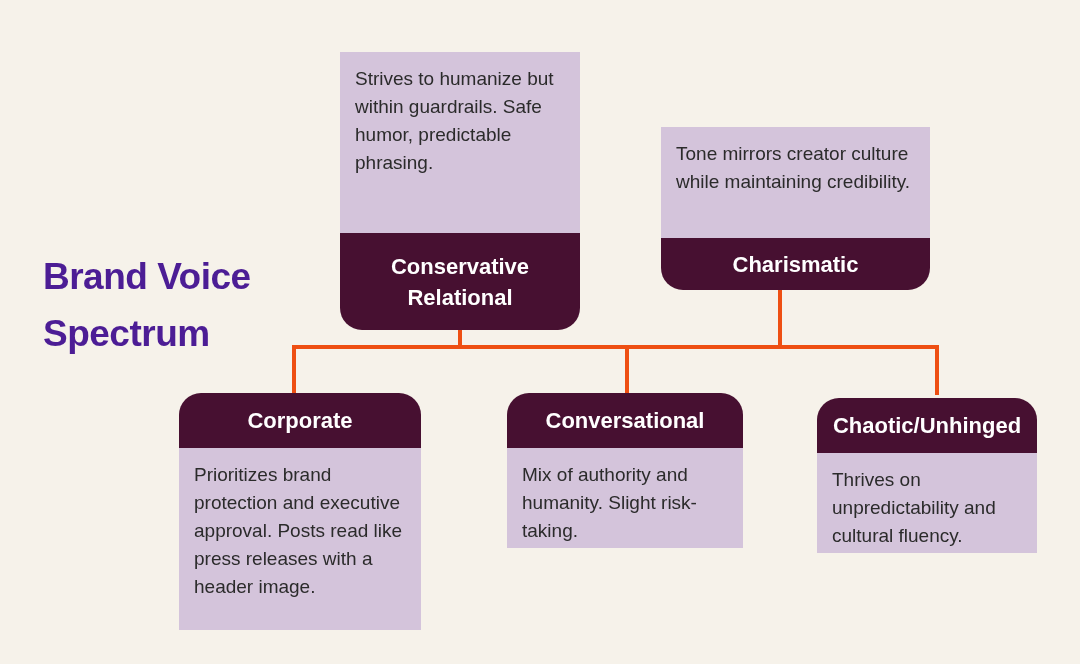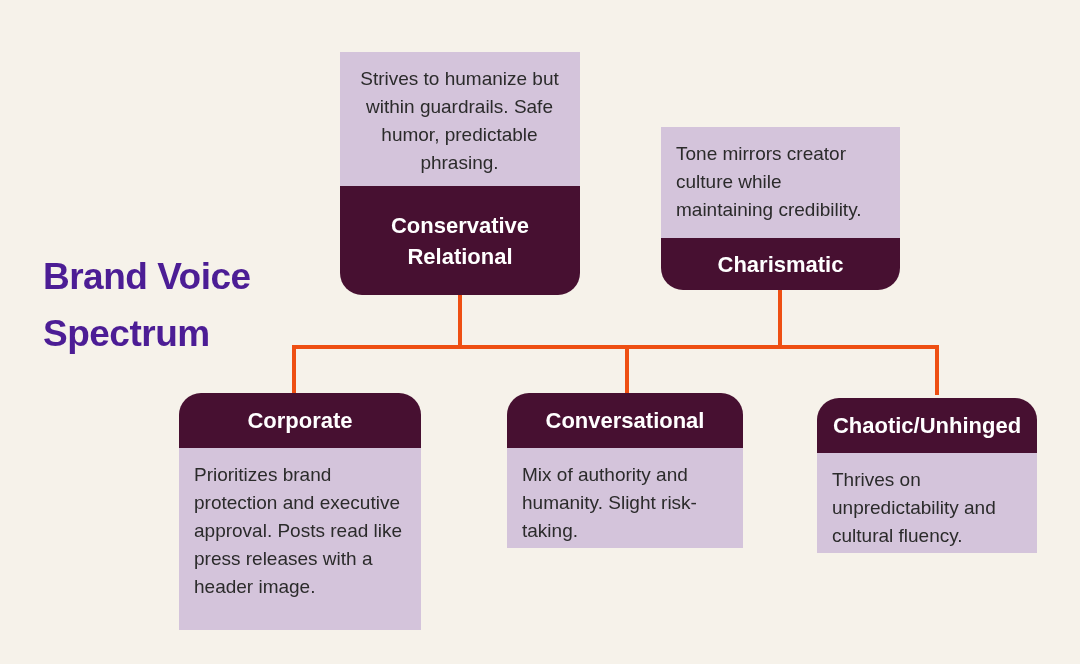--- a/index.html
+++ b/index.html
@@ -58,24 +58,24 @@
     text-align: center;
     box-sizing: border-box;
     padding: 0 10px;
   }
   
   .card-top .label { border-radius: 0 0 22px 22px; }
   
   .card-bottom .label { border-radius: 22px 22px 0 0; }
 
   .card-conservative { left: 340px; top: 52px;  width: 240px; }
-  .card-conservative .desc  { height: 134px; text-align: center; }
-  .card-conservative .label { height: 109px;  }
+  .card-conservative .desc  { height: 181px; }
+  .card-conservative .label { height: 97px;  }
 
-  .card-charismatic  { left: 661px; top: 127px; width: 239px; }
+  .card-charismatic  { left: 661px; top: 127px; width: 269px; }
   .card-charismatic .desc  { height: 111px; }
   .card-charismatic .label { height: 52px;  }
 
   .card-corporate    { left: 173px; top: 393px; width: 242px; margin-left: 6px; }
   .card-corporate .label { height: 55px; }
   .card-corporate .desc  { height: 182px; }
 
   .card-conversational { left: 507px; top: 393px; width: 236px; }
   .card-conversational .label { height: 55px; }
   .card-conversational .desc  { height: 100px; }

